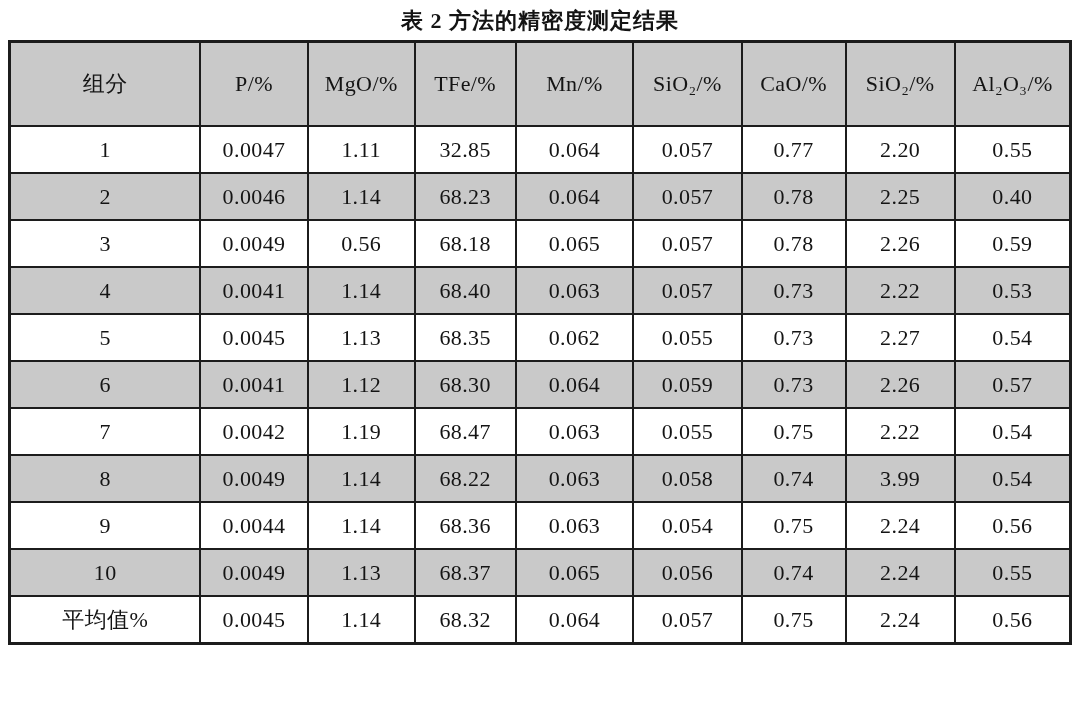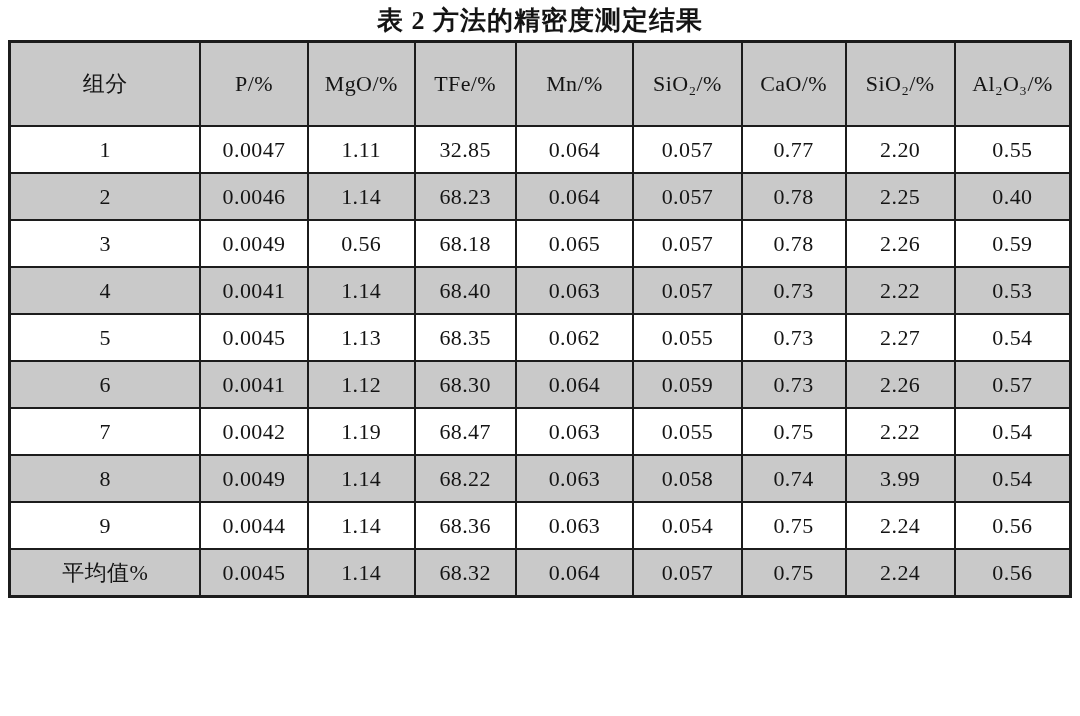--- a/index.html
+++ b/index.html
@@ -13,21 +13,21 @@
   body{
     width:1080px;height:716px;
     background:var(--page-bg);
     color:var(--text);
     font-family:"Liberation Serif","DejaVu Serif",serif;
     overflow:hidden;
   }
   .title{
     text-align:center;
     font-weight:bold;
-    font-size:26px;
+    font-size:22px;
     line-height:42px;
     height:32px;
     letter-spacing:1px;
   }
   table.precision{
     width:1064px;
     margin:8px 8px;
     border-collapse:collapse;
     table-layout:fixed;
     border:3px solid var(--border);
@@ -179,20 +179,31 @@
       <td>0.0044</td>
       <td>1.14</td>
       <td>68.36</td>
       <td>0.063</td>
       <td>0.054</td>
       <td>0.75</td>
       <td>2.24</td>
       <td>0.56</td>
     </tr>
     <tr>
+      <td>10</td>
+      <td>0.0049</td>
+      <td>1.13</td>
+      <td>68.37</td>
+      <td>0.065</td>
+      <td>0.056</td>
+      <td>0.74</td>
+      <td>2.24</td>
+      <td>0.55</td>
+    </tr>
+    <tr>
       <td>平均值%</td>
       <td>0.0045</td>
       <td>1.14</td>
       <td>68.32</td>
       <td>0.064</td>
       <td>0.057</td>
       <td>0.75</td>
       <td>2.24</td>
       <td>0.56</td>
     </tr>

